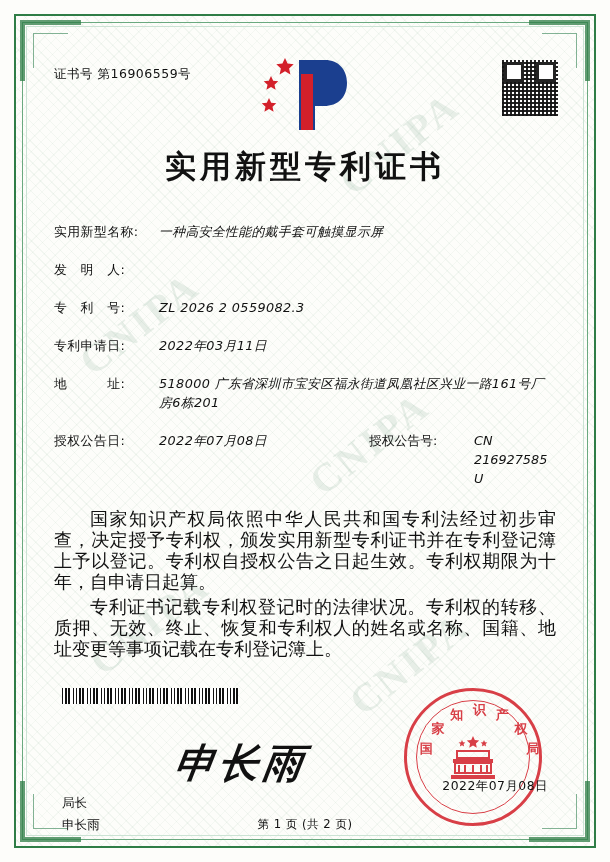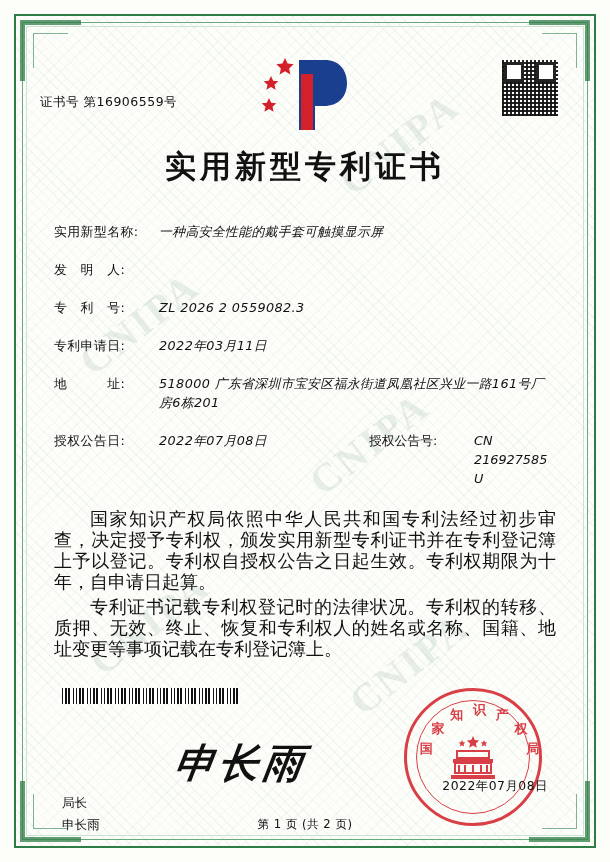--- a/index.html
+++ b/index.html
@@ -85,25 +85,24 @@
   }
   .wm1 { font-size: 40px; left: 330px; top: 120px; }
   .wm2 { font-size: 40px; left: 70px;  top: 300px; }
   .wm3 { font-size: 40px; left: 300px; top: 420px; }
   .wm4 { font-size: 40px; left: 80px;  top: 600px; }
   .wm5 { font-size: 40px; left: 340px; top: 640px; }
 
   
   .cert-no {
     position: absolute;
-    left: 40px; top: 66px;
+    left: 54px; top: 66px;
     font-size: 12.5px;
     color: #111;
     letter-spacing: 0.5px;
-    margin-top: 28px;
   }
   .qr {
     position: absolute;
     right: 52px; top: 60px;
     width: 56px; height: 56px;
     background-color: #fff;
     background-image:
       repeating-linear-gradient(0deg, #111 0 2px, transparent 2px 4px),
       repeating-linear-gradient(90deg, #111 0 2px, transparent 2px 4px);
     background-blend-mode: multiply;

